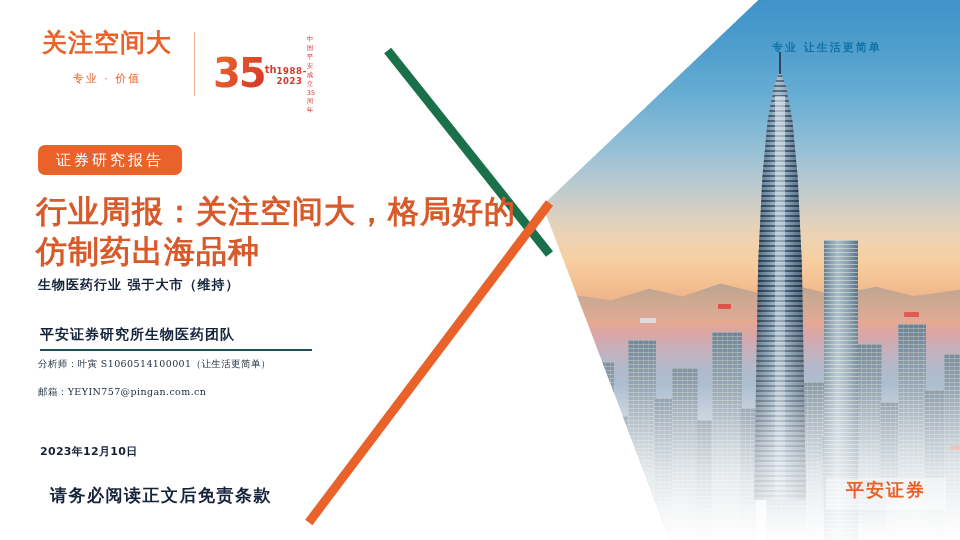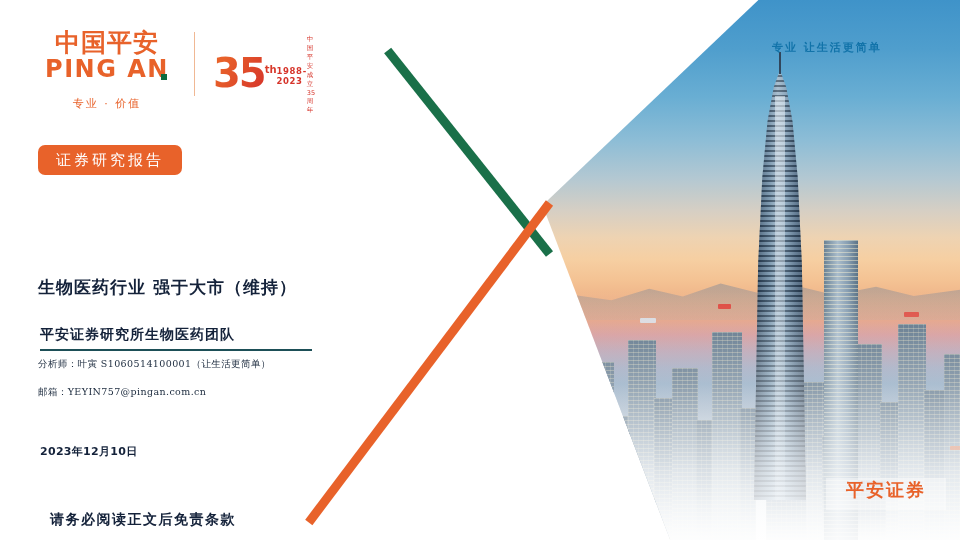--- a/index.html
+++ b/index.html
@@ -100,32 +100,32 @@
 
   .tag{position:absolute;left:38px;top:145px;height:30px;padding:0 18px;
     background:#e8622a;border-radius:7px;display:flex;align-items:center;}
   .tag span{color:#fff;font-size:15px;letter-spacing:3px;
     font-family:"DejaVu Serif","Liberation Serif",serif;}
 
   .title{position:absolute;left:36px;top:191px;width:492px;
     font-family:"DejaVu Serif","Liberation Serif",serif;
     font-size:31px;line-height:1.30;color:#d85a2a;font-weight:700;letter-spacing:1px;}
 
-  .subtitle{position:absolute;left:38px;top:276px;font-size:17px;font-weight:700;color:#14223a;
+  .subtitle{position:absolute;left:38px;top:276px;font-size:13px;font-weight:700;color:#14223a;
     letter-spacing:1px;font-family:"DejaVu Serif","Liberation Serif",serif;}
 
   .team{position:absolute;left:40px;top:326px;font-size:14px;font-weight:700;color:#14223a;
     letter-spacing:1px;font-family:"DejaVu Serif","Liberation Serif",serif;}
   .team-rule{position:absolute;left:40px;top:349px;width:272px;height:1.5px;background:#1d4f57;}
   .analyst{position:absolute;left:38px;top:358px;font-size:9.5px;color:#1b2a3d;letter-spacing:.4px;
     font-family:"DejaVu Serif","Liberation Serif",serif;}
   .email{position:absolute;left:38px;top:386px;font-size:9.5px;color:#1b2a3d;letter-spacing:.4px;
     font-family:"DejaVu Serif","Liberation Serif",serif;}
   .date{position:absolute;left:40px;top:444px;font-size:11px;font-weight:700;color:#14223a;letter-spacing:.3px;}
-  .disclaimer{position:absolute;left:50px;top:511px;font-size:14px;font-weight:700;color:#14223a;
+  .disclaimer{position:absolute;left:50px;top:484px;font-size:17px;font-weight:700;color:#14223a;
     letter-spacing:1.5px;font-family:Liberation Serif, serif;}
 </style>
 </head>
 <body>
 
 <div id="cover">
 
   <div class="photo-panel">
     <div class="sky"></div>
     <div class="mtn"></div>
@@ -170,41 +170,38 @@
   <div class="stripe orange"></div>
 
   <div class="tagline">专业 让生活更简单</div>
 
   <div class="logo-plate">
     <span>平安证券</span>
   </div>
 
   <div class="brand">
     <div class="brand-cn">
-      <div class="cn">中国平安</div>
-      <div class="en">
-        <span>PING AN</span>
-        <span class="dot"></span>
-      </div>
+      <div class="cn">关注空间大</div>
       <div class="slogan">专业 · 价值</div>
     </div>
     <div class="vdiv"></div>
     <div class="anniv">
       <div class="num">
         <span>35</span><sup>th</sup>
       </div>
       <div class="yrs">1988-2023</div>
       <div class="sub">中国平安成立35周年</div>
     </div>
   </div>
 
   <div class="tag">
     <span>证券研究报告</span>
   </div>
 
+  <div class="title">行业周报：关注空间大，格局好的仿制药出海品种</div>
   <div class="subtitle">生物医药行业 强于大市（维持）</div>
 
   <div class="team">平安证券研究所生物医药团队</div>
   <div class="team-rule"></div>
   <div class="analyst">分析师：叶寅 S1060514100001（让生活更简单）</div>
   <div class="email">邮箱：YEYIN757@pingan.com.cn</div>
 
   <div class="date">2023年12月10日</div>
   <div class="disclaimer">请务必阅读正文后免责条款</div>
 

